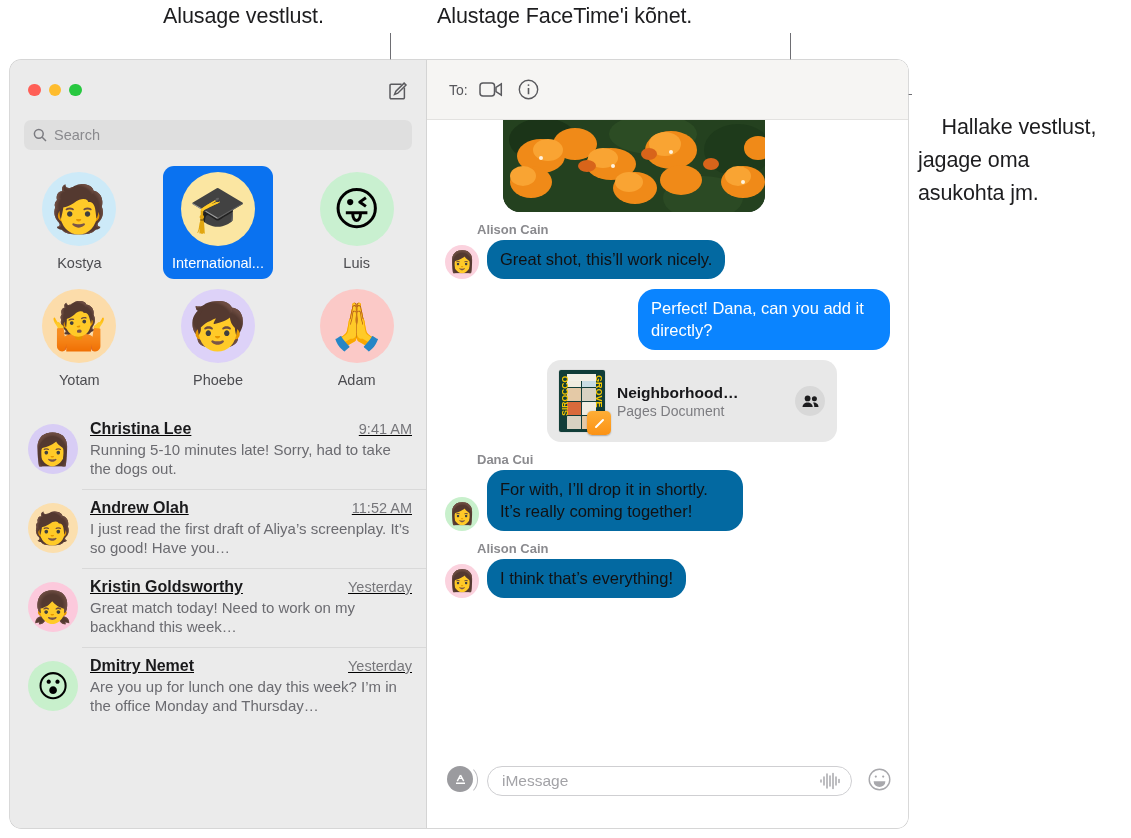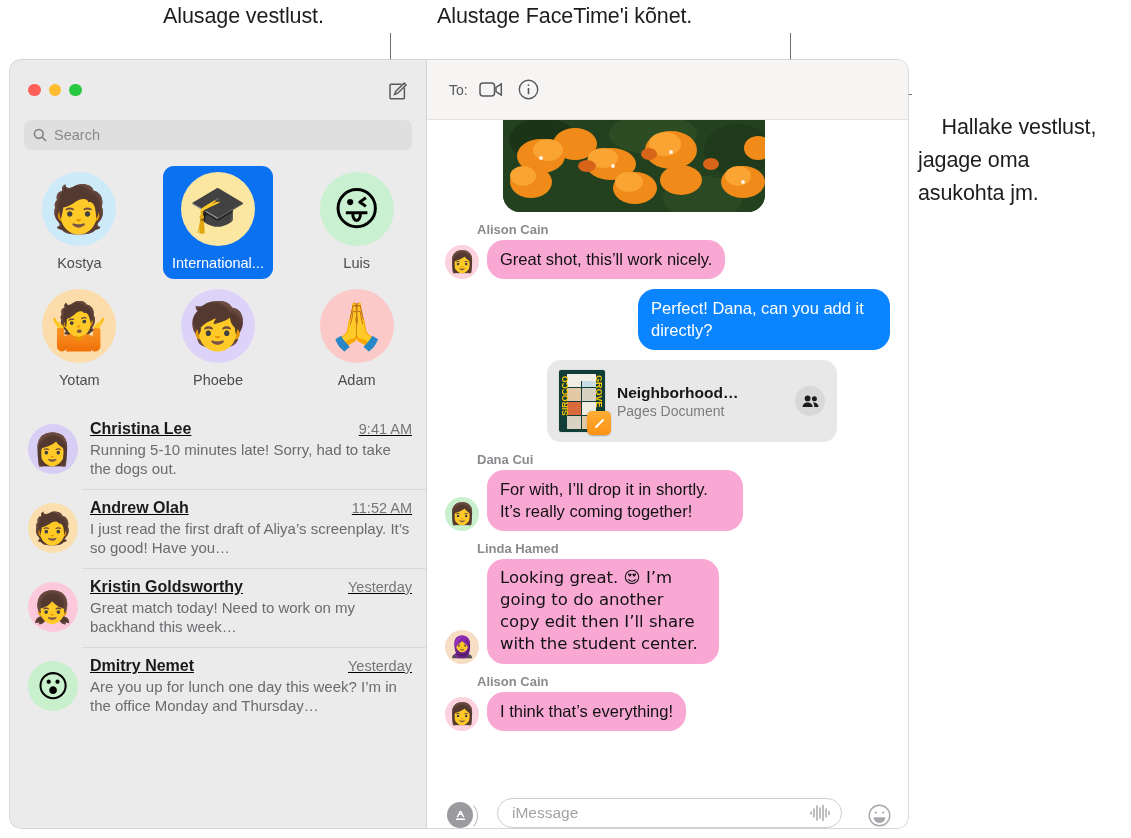--- a/index.html
+++ b/index.html
@@ -187,21 +187,21 @@
     flex: none; display: flex; align-items: center; justify-content: center;
     font-size: 21px; line-height: 1; overflow: hidden;
   }
   .bub {
     max-width: 252px;
     border-radius: 17px;
     padding: 8px 13px 9px 13px;
     font-size: 16.5px; line-height: 22px;
     position: relative;
   }
-  .bub.in { background: #f9a8d4; color: #111113; }
+  .bub.in { background: #0369a1; color: #111113; }
   .bub.out { background: #0a84ff; color: #ffffff; }
   .bub.in::after {
     content: ""; position: absolute; left: -4px; bottom: 0;
     width: 13px; height: 15px; background: #e8e8e8;
     border-bottom-right-radius: 13px;
     clip-path: polygon(100% 0, 100% 100%, 0 100%);
     z-index: -1;
   }
   .bub.out::after {
     content: ""; position: absolute; right: -4px; bottom: 0;
@@ -263,22 +263,22 @@
   .ftype { font-size: 14px; color: #7c7c80; margin-top: 1px; }
   .peoplebadge {
     width: 30px; height: 30px; border-radius: 50%;
     background: #d8d8d8; flex: none;
     display: flex; align-items: center; justify-content: center;
   }
 
   
   .composer {
     height: 62px; flex: none;
-    display: flex; align-items: flex-end;
-    padding: 0 16px 0 20px; gap: 24px;
+    display: flex; align-items: flex-start;
+    padding: 0 16px 0 20px; gap: 14px;
   }
   .appstore {
     width: 26px; height: 26px; border-radius: 50%;
     background: #9b9b9f; flex: none;
     display: flex; align-items: center; justify-content: center;
     position: relative;
   }
   .appstore::after {
     content: ""; position: absolute; left: 3px; top: -1px;
     width: 26px; height: 28px; border-radius: 50%;
@@ -560,29 +560,20 @@
         <div class="grp">
           <div class="sender">Dana Cui</div>
           <div class="line">
             <div class="mav emo" style="background:#c8f0cc;">
                 <span>👩</span>
               </div>
             <div class="bub in" style="max-width:256px;">For with, I’ll drop it in shortly. It’s really coming together!</div>
           </div>
         </div>
 
-        <div class="grp">
-          <div class="sender">Linda Hamed</div>
-          <div class="line">
-            <div class="mav emo" style="background:#f7ddc4;">
-                <span>🧕</span>
-              </div>
-            <div class="bub in emo" style="max-width:232px;">Looking great. 😍 I’m going to do another copy edit then I’ll share with the student center.</div>
-          </div>
-        </div>
 
         <div class="grp">
           <div class="sender">Alison Cain</div>
           <div class="line">
             <div class="mav emo" style="background:#fbd2de;">
                 <span>👩</span>
               </div>
             <div class="bub in">I think that’s everything!</div>
           </div>
         </div>

